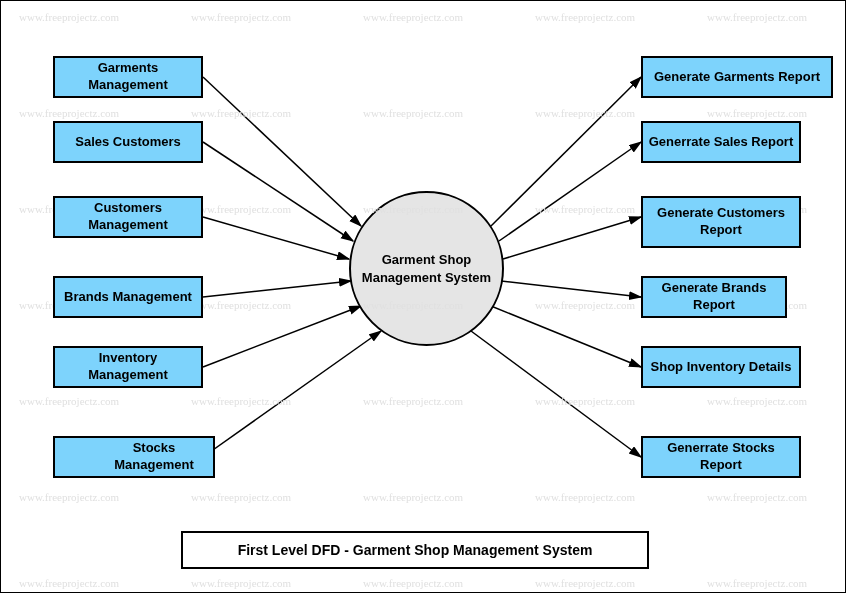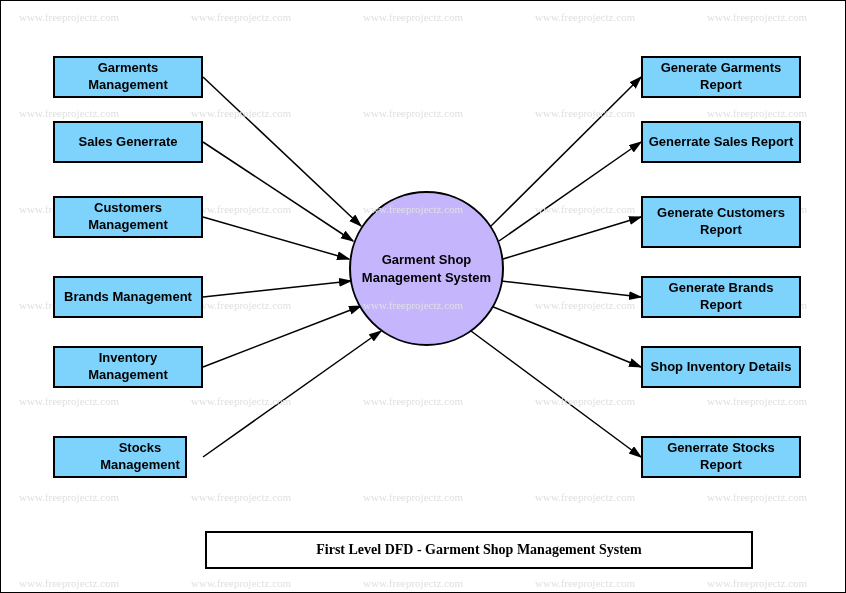--- a/index.html
+++ b/index.html
@@ -30,21 +30,21 @@
     text-align: center;
     font-weight: bold;
     font-size: 13px;
     padding: 4px;
     line-height: 1.3;
   }
   .circle {
     position: absolute;
     border: 2px solid #000;
     border-radius: 50%;
-    background: #c4b5fd;
+    background: #e5e5e5;
     display: flex;
     align-items: center;
     text-align: center;
     font-weight: bold;
     font-size: 13px;
     padding: 10px;
     line-height: 1.35;
   }
   .caption-box {
     position: absolute;
@@ -87,21 +87,21 @@
       <line x1="500" y1="280" x2="640" y2="296"></line>
       <line x1="490" y1="305" x2="640" y2="366"></line>
       <line x1="470" y1="330" x2="640" y2="456"></line>
     </g>
 </svg>
 
 <div class="circle" id="center-circle" style="left: 348px; top: 190px; width: 155px; height: 155px;">
   <span>Garment Shop Management System</span>
 </div>
 
-<div class="caption-box" id="caption" style="left: 204px; top: 530px; width: 548px; height: 38px; font-family: Liberation Serif, serif;">
+<div class="caption-box" id="caption" style="left: 180px; top: 530px; width: 468px; height: 38px;">
   <span>First Level DFD - Garment Shop Management System</span>
 </div>
 
 <div class="watermark" style="left: 18px; top: 10px;">www.freeprojectz.com</div>
 <div class="watermark" style="left: 190px; top: 10px;">www.freeprojectz.com</div>
 <div class="watermark" style="left: 362px; top: 10px;">www.freeprojectz.com</div>
 <div class="watermark" style="left: 534px; top: 10px;">www.freeprojectz.com</div>
 <div class="watermark" style="left: 706px; top: 10px;">www.freeprojectz.com</div>
 <div class="watermark" style="left: 18px; top: 106px;">www.freeprojectz.com</div>
 <div class="watermark" style="left: 190px; top: 106px;">www.freeprojectz.com</div>
@@ -130,44 +130,44 @@
 <div class="watermark" style="left: 706px; top: 490px;">www.freeprojectz.com</div>
 <div class="watermark" style="left: 18px; top: 576px;">www.freeprojectz.com</div>
 <div class="watermark" style="left: 190px; top: 576px;">www.freeprojectz.com</div>
 <div class="watermark" style="left: 362px; top: 576px;">www.freeprojectz.com</div>
 <div class="watermark" style="left: 534px; top: 576px;">www.freeprojectz.com</div>
 <div class="watermark" style="left: 706px; top: 576px;">www.freeprojectz.com</div>
 <div class="box" style="left: 52px; top: 55px; width: 150px; height: 42px;">
     <span>Garments Management</span>
   </div>
 <div class="box" style="left: 52px; top: 120px; width: 150px; height: 42px;">
-    <span>Sales Generrate</span>
+    <span>Sales Customers</span>
   </div>
 <div class="box" style="left: 52px; top: 195px; width: 150px; height: 42px;">
     <span>Customers Management</span>
   </div>
 <div class="box" style="left: 52px; top: 275px; width: 150px; height: 42px;">
     <span>Brands Management</span>
   </div>
 <div class="box" style="left: 52px; top: 345px; width: 150px; height: 42px;">
     <span>Inventory Management</span>
   </div>
-<div class="box" style="left: 52px; top: 435px; width: 134px; height: 42px; padding-left: 44px;">
+<div class="box" style="left: 52px; top: 435px; width: 162px; height: 42px; padding-left: 44px;">
     <span>Stocks Management</span>
   </div>
-<div class="box" style="left: 640px; top: 55px; width: 160px; height: 42px;">
+<div class="box" style="left: 640px; top: 55px; width: 192px; height: 42px;">
     <span>Generate Garments Report</span>
   </div>
 <div class="box" style="left: 640px; top: 120px; width: 160px; height: 42px;">
     <span>Generrate Sales Report</span>
   </div>
 <div class="box" style="left: 640px; top: 195px; width: 160px; height: 52px;">
     <span>Generate Customers Report</span>
   </div>
-<div class="box" style="left: 640px; top: 275px; width: 160px; height: 42px;">
+<div class="box" style="left: 640px; top: 275px; width: 146px; height: 42px;">
     <span>Generate Brands Report</span>
   </div>
 <div class="box" style="left: 640px; top: 345px; width: 160px; height: 42px;">
     <span>Shop Inventory Details</span>
   </div>
 <div class="box" style="left: 640px; top: 435px; width: 160px; height: 42px;">
     <span>Generrate Stocks Report</span>
   </div>
 
 </body></html>

